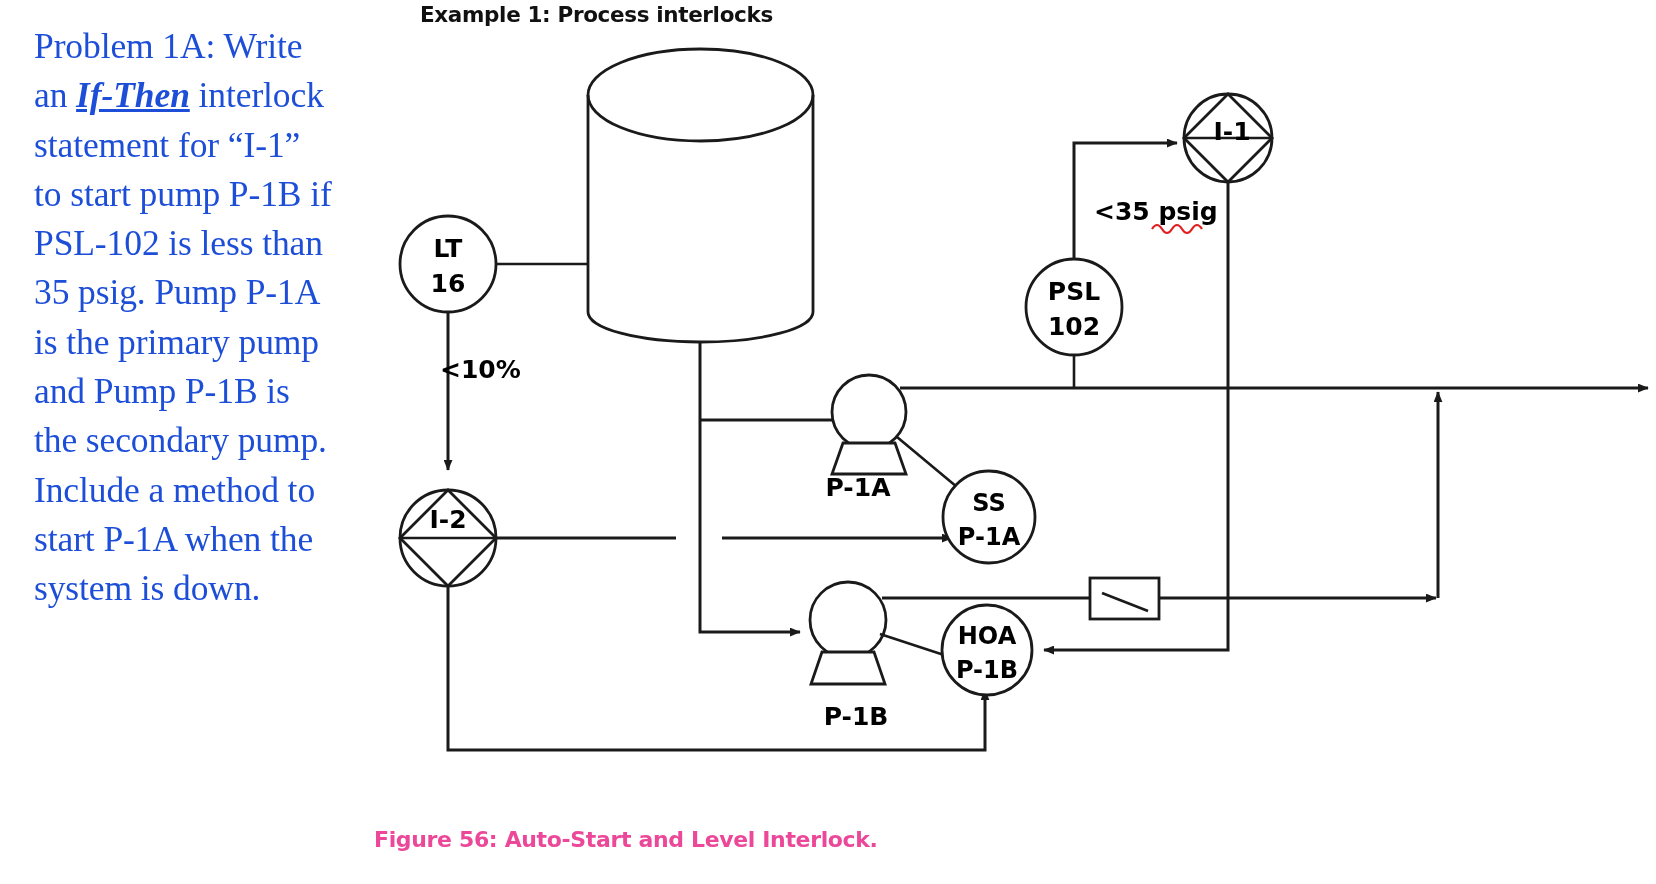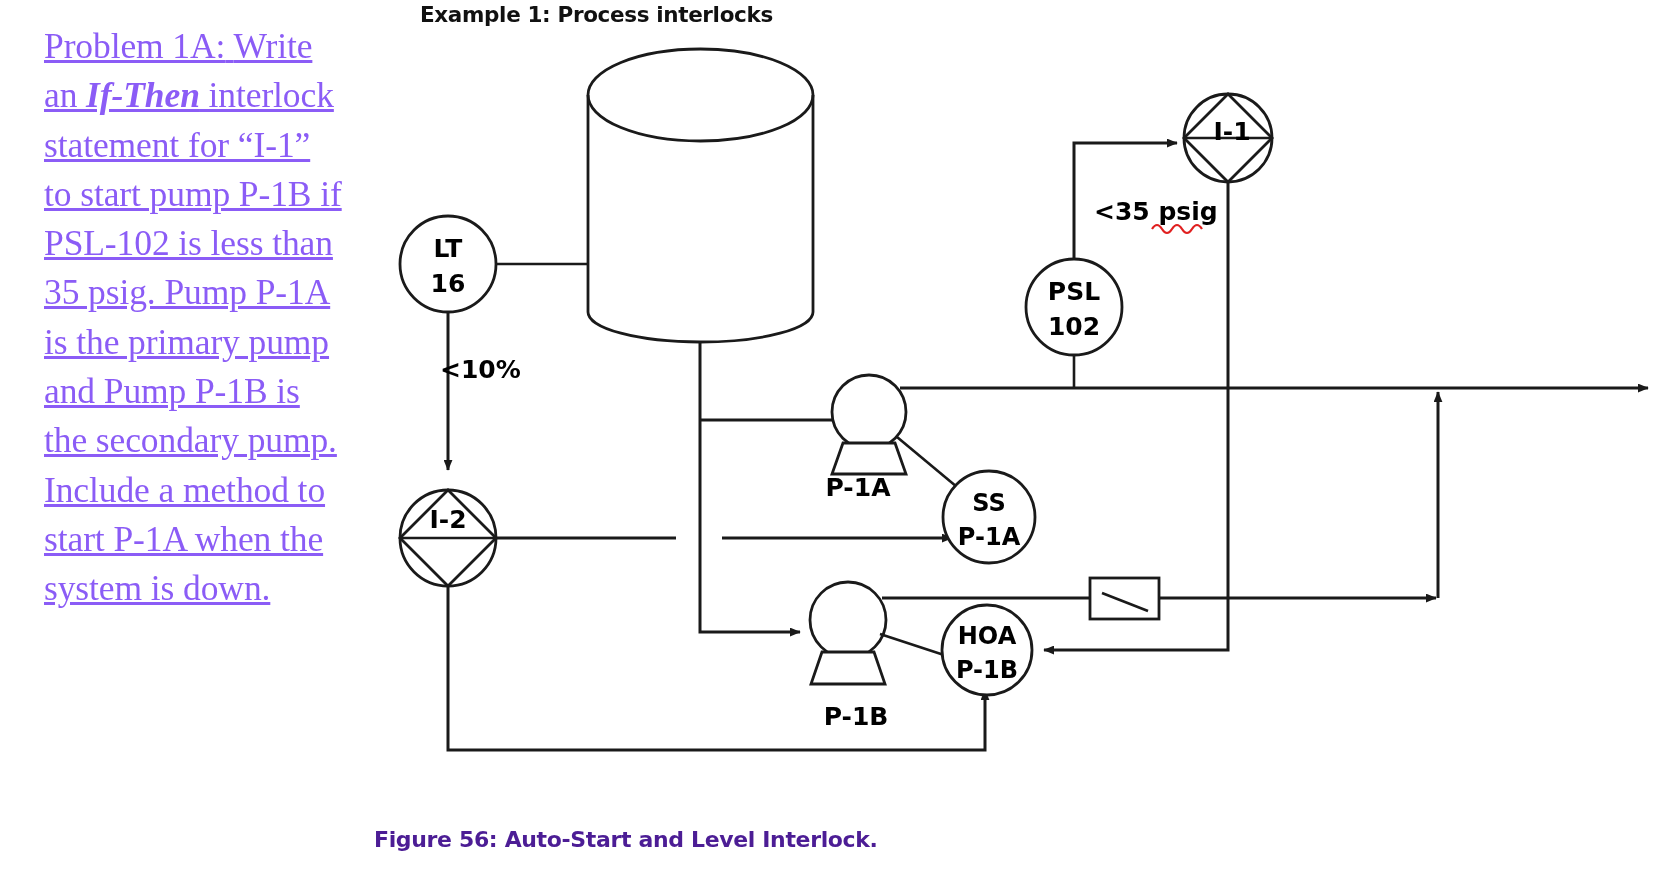--- a/index.html
+++ b/index.html
@@ -13,30 +13,29 @@
     height: 884px;
     position: relative;
     overflow: hidden;
     font-family: "Liberation Sans", sans-serif;
     color: #000000;
   }
 
   
   #problem-statement {
     position: absolute;
-    left: 44px;
+    left: 34px;
     top: 22px;
     width: 300px;
     font-family: "Liberation Serif", "DejaVu Serif", serif;
     font-size: 35.5px;
     line-height: 49.3px;
-    color: #8b5cf6;
+    color: #1d4ed8;
     letter-spacing: -0.1px;
     white-space: normal;
-    text-decoration: underline;
   }
   #problem-statement .emph {
     font-style: italic;
     font-weight: bold;
     text-decoration: underline;
   }
 
   
   #figure-title {
     position: absolute;
@@ -50,21 +49,21 @@
     margin-left: 38px;
   }
   #figure-caption {
     position: absolute;
     left: 374px;
     top: 827px;
     font-family: "DejaVu Sans", "Liberation Sans", sans-serif;
     font-weight: bold;
     font-size: 22px;
     letter-spacing: -0.35px;
-    color: #4c1d95;
+    color: #ec4899;
   }
 
   #pid-canvas {
     position: absolute;
     left: 0;
     top: 0;
     width: 1656px;
     height: 884px;
   }
 

